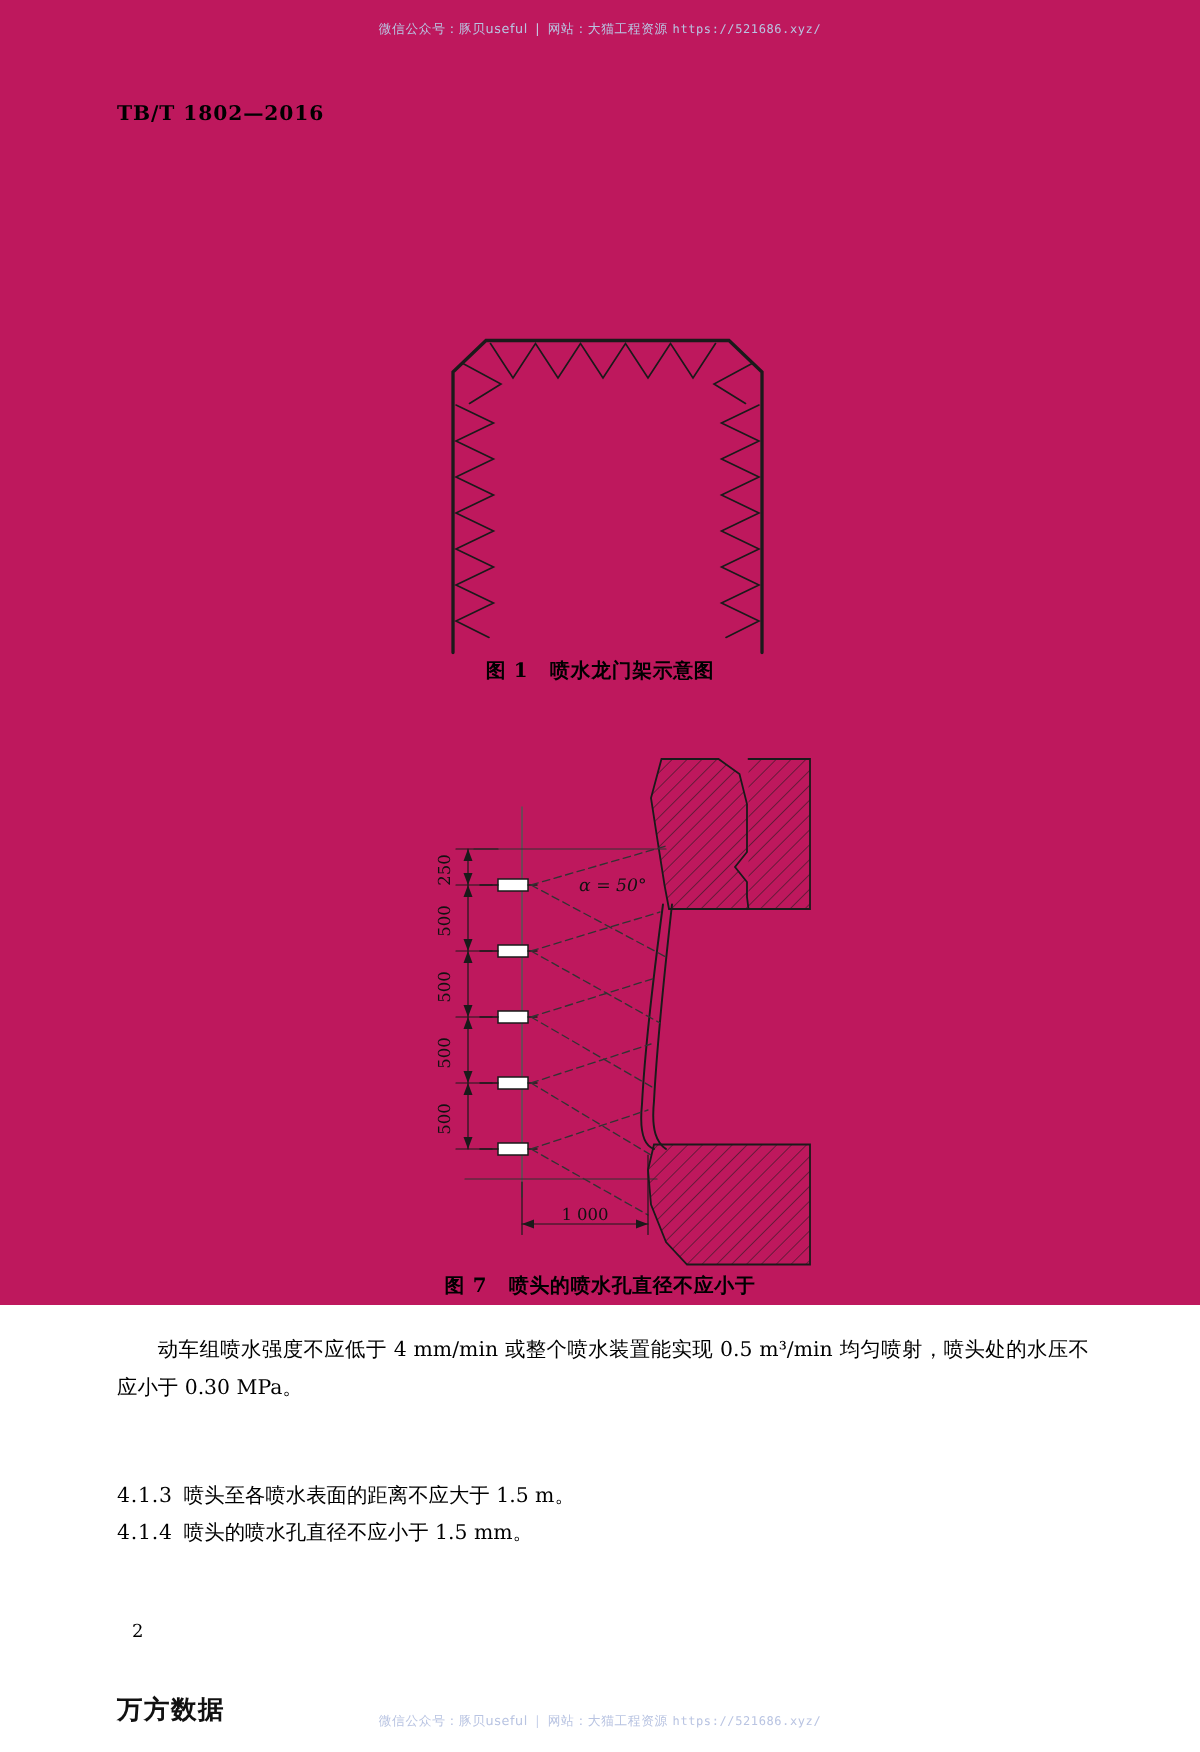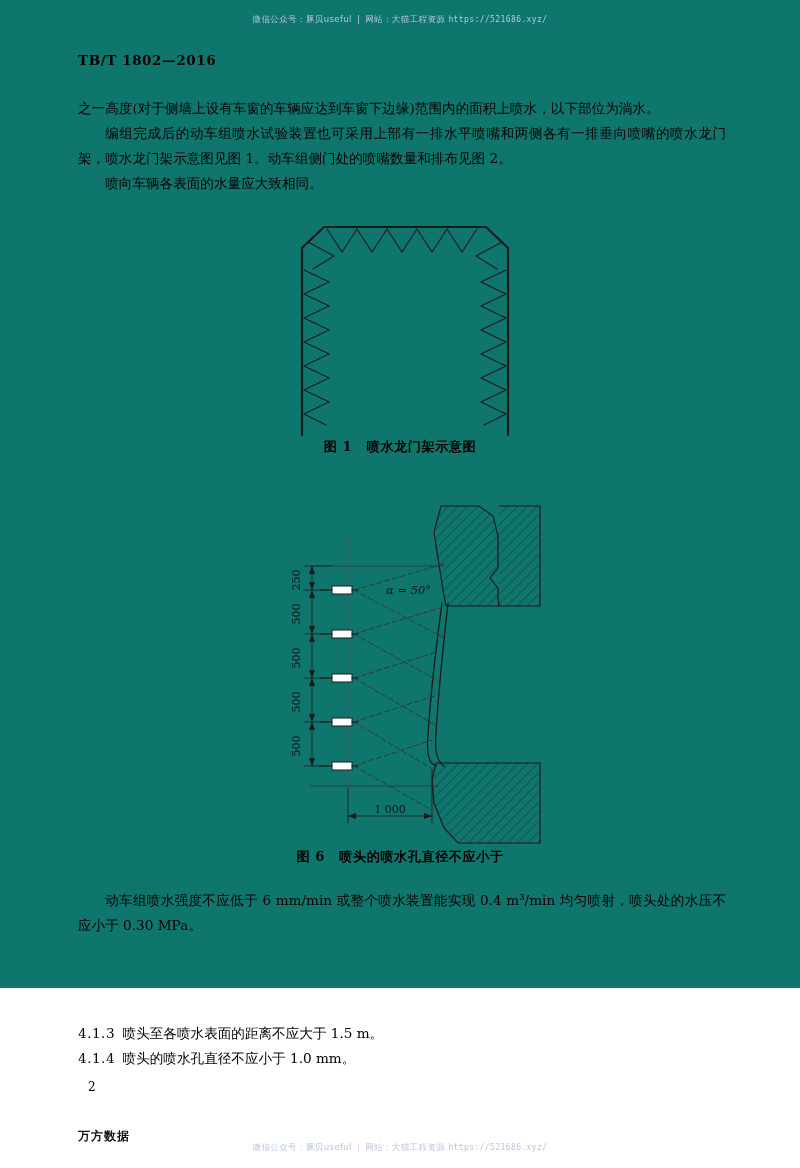--- a/index.html
+++ b/index.html
@@ -12,22 +12,22 @@
     height: 1168px;
     position: relative;
     font-family: "DejaVu Serif", "Liberation Serif", serif;
     color: #000;
     overflow: hidden;
   }
 
   .page {
     position: relative;
     width: 800px;
-    height: 988px;
-    background: #0f766e;
+    height: 870px;
+    background: #be185d;
   }
 
   
   .watermark {
     position: absolute;
     left: 0;
     width: 800px;
     text-align: center;
     font-family: "DejaVu Sans", "Liberation Sans", sans-serif;
     font-size: 8.5px;
@@ -37,21 +37,21 @@
   }
   .watermark .sep { padding: 0 5px; color: #c8d1ea; }
   .watermark .url { font-family: "DejaVu Sans Mono", "Liberation Mono", monospace; font-size: 8px; }
   .watermark-top { top: 14px; }
   .watermark-bottom { top: 1142px; }
 
   
   .runhead {
     position: absolute;
     left: 78px;
-    top: 52px;
+    top: 68px;
     font-family: "DejaVu Serif", "Liberation Serif", serif;
     font-weight: bold;
     font-size: 13.5px;
     letter-spacing: .6px;
   }
 
   
   .body-block {
     position: absolute;
     left: 78px;
@@ -59,21 +59,21 @@
     font-size: 13.6px;
     line-height: 25px;
     text-align: justify;
     text-justify: inter-ideograph;
   }
   .para { margin: 0; }
   .para.indent { text-indent: 2em; }
 
   #block-intro { top: 96px; }
   #block-412   { top: 888px; }
-  #block-413   { top: 985px; margin-top: 36px; }
+  #block-413   { top: 985px; }
 
   .clause-num {
     font-weight: normal;
     letter-spacing: .5px;
     margin-right: .55em;
   }
 
   
   .fig {
     position: absolute;
@@ -113,42 +113,37 @@
     position: absolute;
     left: 88px;
     top: 1080px;
     font-size: 12px;
   }
   .wanfang {
     position: absolute;
     left: 78px;
     top: 1128px;
     font-family: "DejaVu Sans", "Liberation Sans", sans-serif;
-    font-size: 12px;
+    font-size: 17px;
     font-weight: 600;
     letter-spacing: 1px;
     color: #111;
   }
 </style>
 </head>
 <body>
 
 <div class="page">
 
   <div class="watermark watermark-top">
     <span>微信公众号：</span><span>豚贝useful</span><span class="sep">|</span><span>网站：</span><span>大猫工程资源</span>&nbsp;<span class="url">https://521686.xyz/</span>
   </div>
 
   <div class="runhead">TB/T 1802—2016</div>
 
-  <div class="body-block" id="block-intro">
-    <p class="para">之一高度(对于侧墙上设有车窗的车辆应达到车窗下边缘)范围内的面积上喷水，以下部位为淌水。</p>
-    <p class="para indent">编组完成后的动车组喷水试验装置也可采用上部有一排水平喷嘴和两侧各有一排垂向喷嘴的喷水龙门架，喷水龙门架示意图见图 1。动车组侧门处的喷嘴数量和排布见图 2。</p>
-    <p class="para indent">喷向车辆各表面的水量应大致相同。</p>
-  </div>
 
   <div class="fig" id="fig1">
     <svg width="250" height="215" viewBox="0 0 250 215">
       <g stroke="#1a1a1a" fill="none" stroke-linecap="round">
 
         <g stroke-width="2.2">
           <path d="M22,213 L22,26 L44,5 L206,5 L228,26 L228,213"></path>
         </g>
 
         <g stroke-width="1.1">
@@ -310,30 +305,30 @@
         <text x="42" y="248" transform="rotate(-90 42 248)" text-anchor="middle">500</text>
 
         <text x="132" y="315" text-anchor="middle">1 000</text>
 
         <text x="128" y="96" font-style="italic" font-size="11.5">α = 50°</text>
       </g>
     </svg>
   </div>
 
   <div class="fig-cap" id="fig2-cap">
-    <span class="cap-label">图 6</span><span>喷头的喷水孔直径不应小于</span>
+    <span class="cap-label">图 7</span><span>喷头的喷水孔直径不应小于</span>
   </div>
 
   <div class="body-block" id="block-412">
-    <p class="para indent">动车组喷水强度不应低于 6 mm/min 或整个喷水装置能实现 0.4 m³/min 均匀喷射，喷头处的水压不应小于 0.30 MPa。</p>
+    <p class="para indent">动车组喷水强度不应低于 4 mm/min 或整个喷水装置能实现 0.5 m³/min 均匀喷射，喷头处的水压不应小于 0.30 MPa。</p>
   </div>
 
   <div class="body-block" id="block-413">
     <p class="para"><span class="clause-num">4.1.3</span><span>喷头至各喷水表面的距离不应大于 1.5 m。</span></p>
-    <p class="para"><span class="clause-num">4.1.4</span><span>喷头的喷水孔直径不应小于 1.0 mm。</span></p>
+    <p class="para"><span class="clause-num">4.1.4</span><span>喷头的喷水孔直径不应小于 1.5 mm。</span></p>
   </div>
 
   <div class="page-no">2</div>
 
   <div class="wanfang">万方数据</div>
 
   <div class="watermark watermark-bottom">
     <span>微信公众号：</span><span>豚贝useful</span><span class="sep">|</span><span>网站：</span><span>大猫工程资源</span>&nbsp;<span class="url">https://521686.xyz/</span>
   </div>
 

